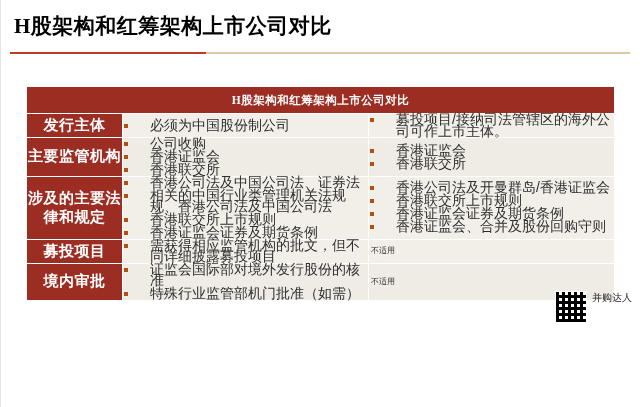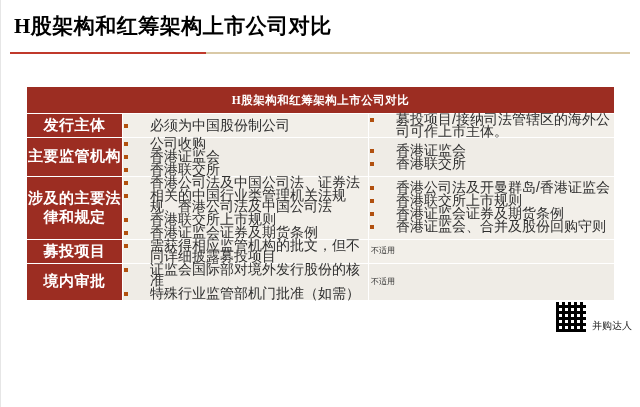--- a/index.html
+++ b/index.html
@@ -138,23 +138,23 @@
   .plain {
     font-size: 8px;
     line-height: 11.5px;
     color: #2e2e2e;
     padding-left: 2px;
   }
   
   .footer-badge {
     position: absolute;
     right: 8px;
-    bottom: 8px;
+    bottom: 18px;
     display: flex;
-    align-items: flex-end;
+    align-items: flex-start;
     gap: 5px;
   }
   .qr {
     width: 30px;
     height: 30px;
     background:
       linear-gradient(90deg, #000 0 3px, transparent 3px 6px, #000 6px 9px, transparent 9px 12px, #000 12px 15px, transparent 15px 18px, #000 18px 21px, transparent 21px 24px, #000 24px 27px, transparent 27px 30px),
       linear-gradient(0deg, #000 0 3px, transparent 3px 6px, #000 6px 9px, transparent 9px 12px, #000 12px 15px, transparent 15px 18px, #000 18px 21px, transparent 21px 24px, #000 24px 27px, transparent 27px 30px);
     background-blend-mode: multiply;
     background-color: #ffffff;

